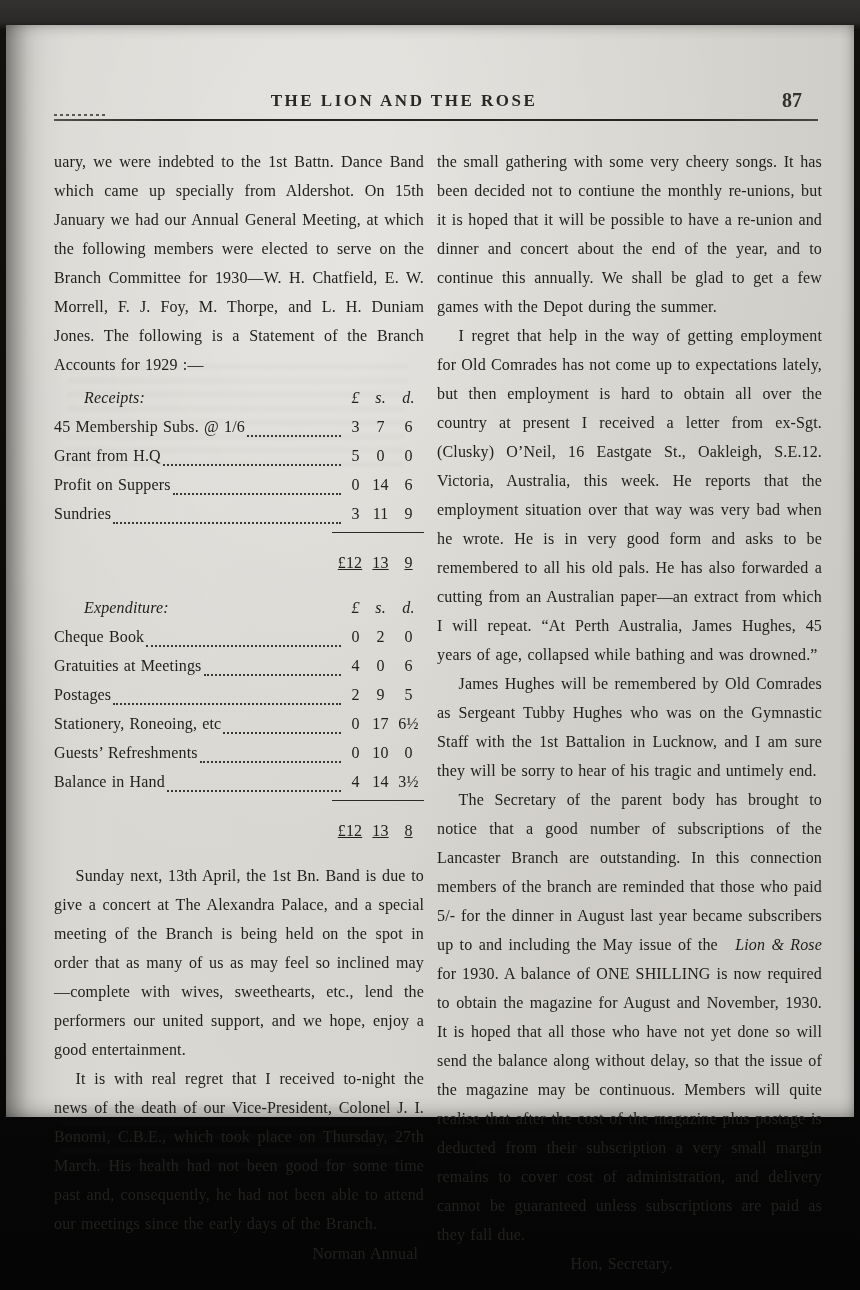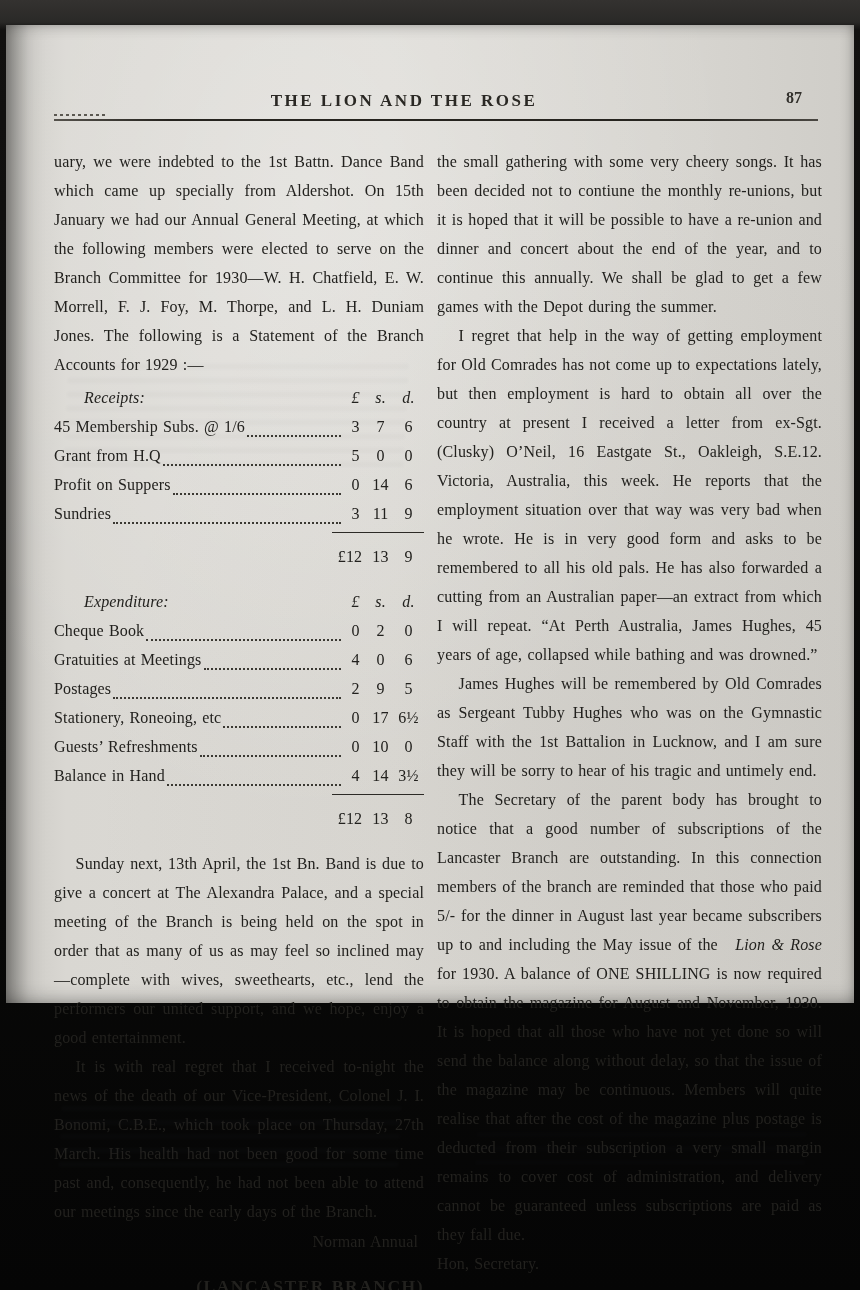--- a/index.html
+++ b/index.html
@@ -1,32 +1,32 @@
 <!DOCTYPE html>
 <html><head>
 <meta charset="utf-8">
 <style>
   html,body{margin:0;padding:0;background:#0a0a0a;}
   .photo{position:relative;width:860px;height:1290px;overflow:hidden;
          background:linear-gradient(180deg,#343230 0,#2a2927 22px,#121110 30px,#090908 60%,#050505 100%);
          font-family:"Liberation Serif","DejaVu Serif",serif;}
-  .paper{position:absolute;left:6px;top:25px;width:848px;height:978px;
+  .paper{position:absolute;left:6px;top:25px;width:848px;height:1092px;
          color:#22211e;
          background:
            radial-gradient(ellipse at 35% 18%,rgba(255,255,255,0.28),transparent 55%),
            radial-gradient(ellipse at 70% 80%,rgba(120,115,105,0.10),transparent 60%),
            linear-gradient(90deg,#b9b7b2 0,#cfcdc8 22px,#d9d7d2 60px,#dddbd6 45%,#d6d4cf 82%,#cfcdc8 100%);
          box-shadow:inset 26px 0 28px -18px rgba(0,0,0,0.45),
                     inset -10px 0 14px -10px rgba(0,0,0,0.30),
                     inset 0 -14px 20px -14px rgba(0,0,0,0.35),
                     inset 0 10px 16px -12px rgba(0,0,0,0.30);}
   .header{position:relative;padding-top:66px;}
   .title{text-align:center;font-weight:bold;font-size:17px;letter-spacing:2.5px;
          color:#2a2824;transform:translateX(-26px);}
-  .pageno{position:absolute;right:52px;top:64px;font-weight:bold;font-size:16px;color:#33312d;}
+  .pageno{position:absolute;right:52px;top:64px;font-weight:bold;font-size:20px;color:#33312d;}
   .rule{height:2px;background:linear-gradient(90deg,#55524c,#26241f 15%,#26241f 85%,#4a4742);
         margin:8px 36px 0 48px;position:relative;}
   .rule .tick{position:absolute;left:0;top:-5px;width:52px;height:2px;
         background:repeating-linear-gradient(90deg,#5b5851 0 3px,transparent 3px 6px);}
   .cols{display:flex;margin:26px 32px 0 48px;gap:13px;}
   .col{font-size:16px;line-height:29px;text-align:justify;
        letter-spacing:0.15px;word-spacing:1px;}
   .col.left{width:371px;}
   .col.right{width:386px;}
   p{margin:0;}
@@ -36,30 +36,30 @@
   .acct-head{display:flex;align-items:flex-end;}
   .acct-head .hname{font-style:italic;padding-left:30px;}
   .acct-head .fill{flex:1;}
   .cell{width:25px;text-align:center;flex:none;}
   .cell.d{width:31px;}
   .cell.cur{font-style:italic;}
   .acct-row{display:flex;}
   .lbl{white-space:nowrap;}
   .dots{flex:1;margin:0 2px 4px 2px;border-bottom:2px dotted #3a3832;min-width:8px;}
   .acct-total{display:flex;justify-content:flex-end;margin-top:4px;margin-bottom:16px;}
-  .tcells{display:flex;border-top:1.6px solid #2c2a26;padding-top:9px;}
+  .tcells{display:flex;border-top:1.6px solid #2c2a26;padding-top:15px;text-decoration:underline;}
   .tcell{text-align:center;flex:none;}
   .tcell.p{width:36px;}
   .tcell.s{width:25px;}
   .tcell.d{width:31px;}
   .sig-left{text-align:right;padding-right:6px;margin:1px 0 16px;}
   .sect{ text-align:center;font-weight:bold;font-size:17.5px;letter-spacing:1.5px;margin-top:18px;}
   .sect2{text-align:right;font-weight:bold;font-size:17.5px;letter-spacing:1.5px;margin:7px 0 16px;}
   .sig-r1{text-align:right;padding-right:58px;}
-  .sig-r2{text-align:left;padding-right:16px;}
+  .sig-r2{text-align:center;padding-right:16px;}
   .it{font-style:italic;margin-left:11px;}
   .ghost{position:absolute;pointer-events:none;opacity:0.08;filter:blur(1.6px);
          background:repeating-linear-gradient(180deg,transparent 0 9px,rgba(55,58,70,0.75) 9px 14px);
          transform:skewX(-3deg);}
   .g1{left:54px;top:1072px;width:340px;height:78px;}
   .g2{left:470px;top:1098px;width:330px;height:48px;opacity:0.05;}
   .g3{left:60px;top:330px;width:340px;height:120px;opacity:0.035;}
 </style>
 </head>
 <body>

